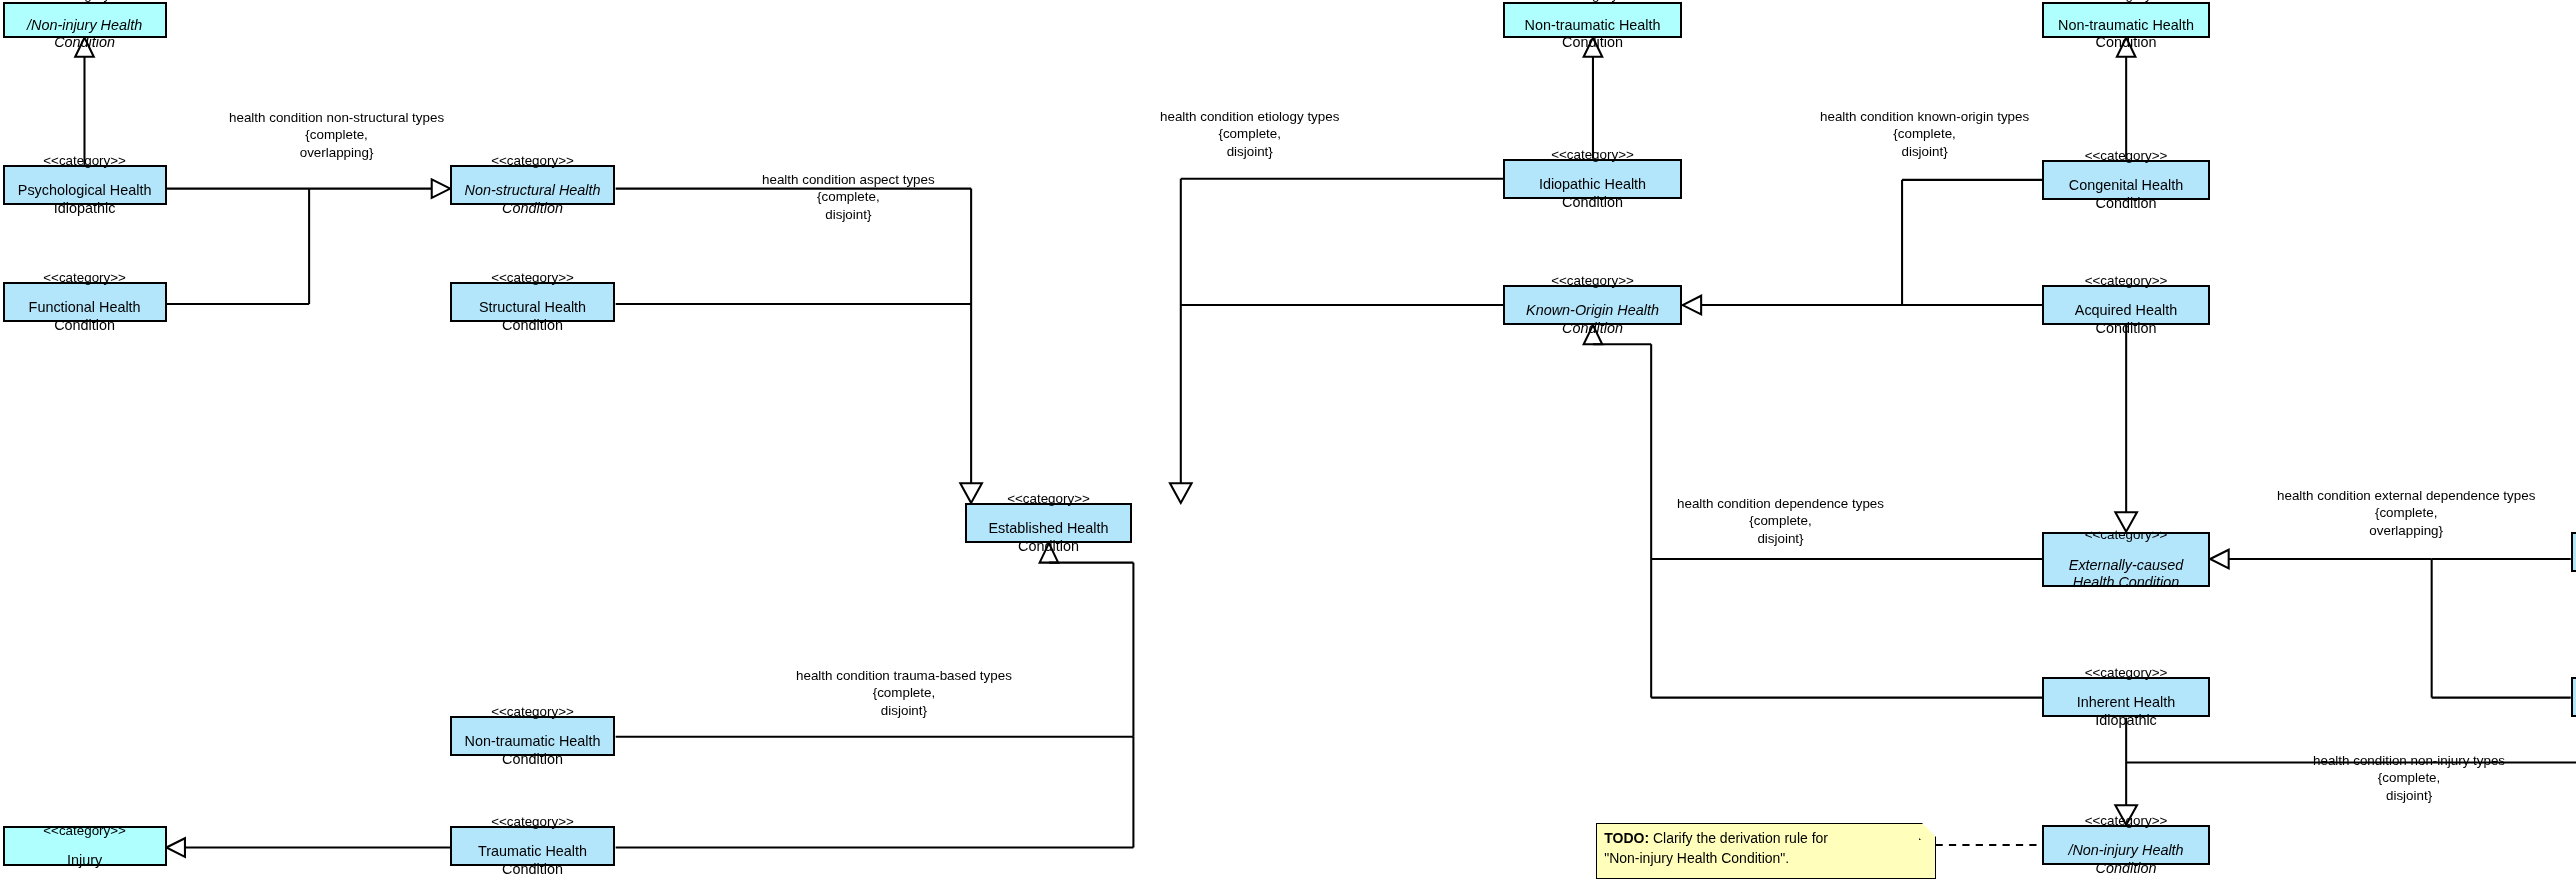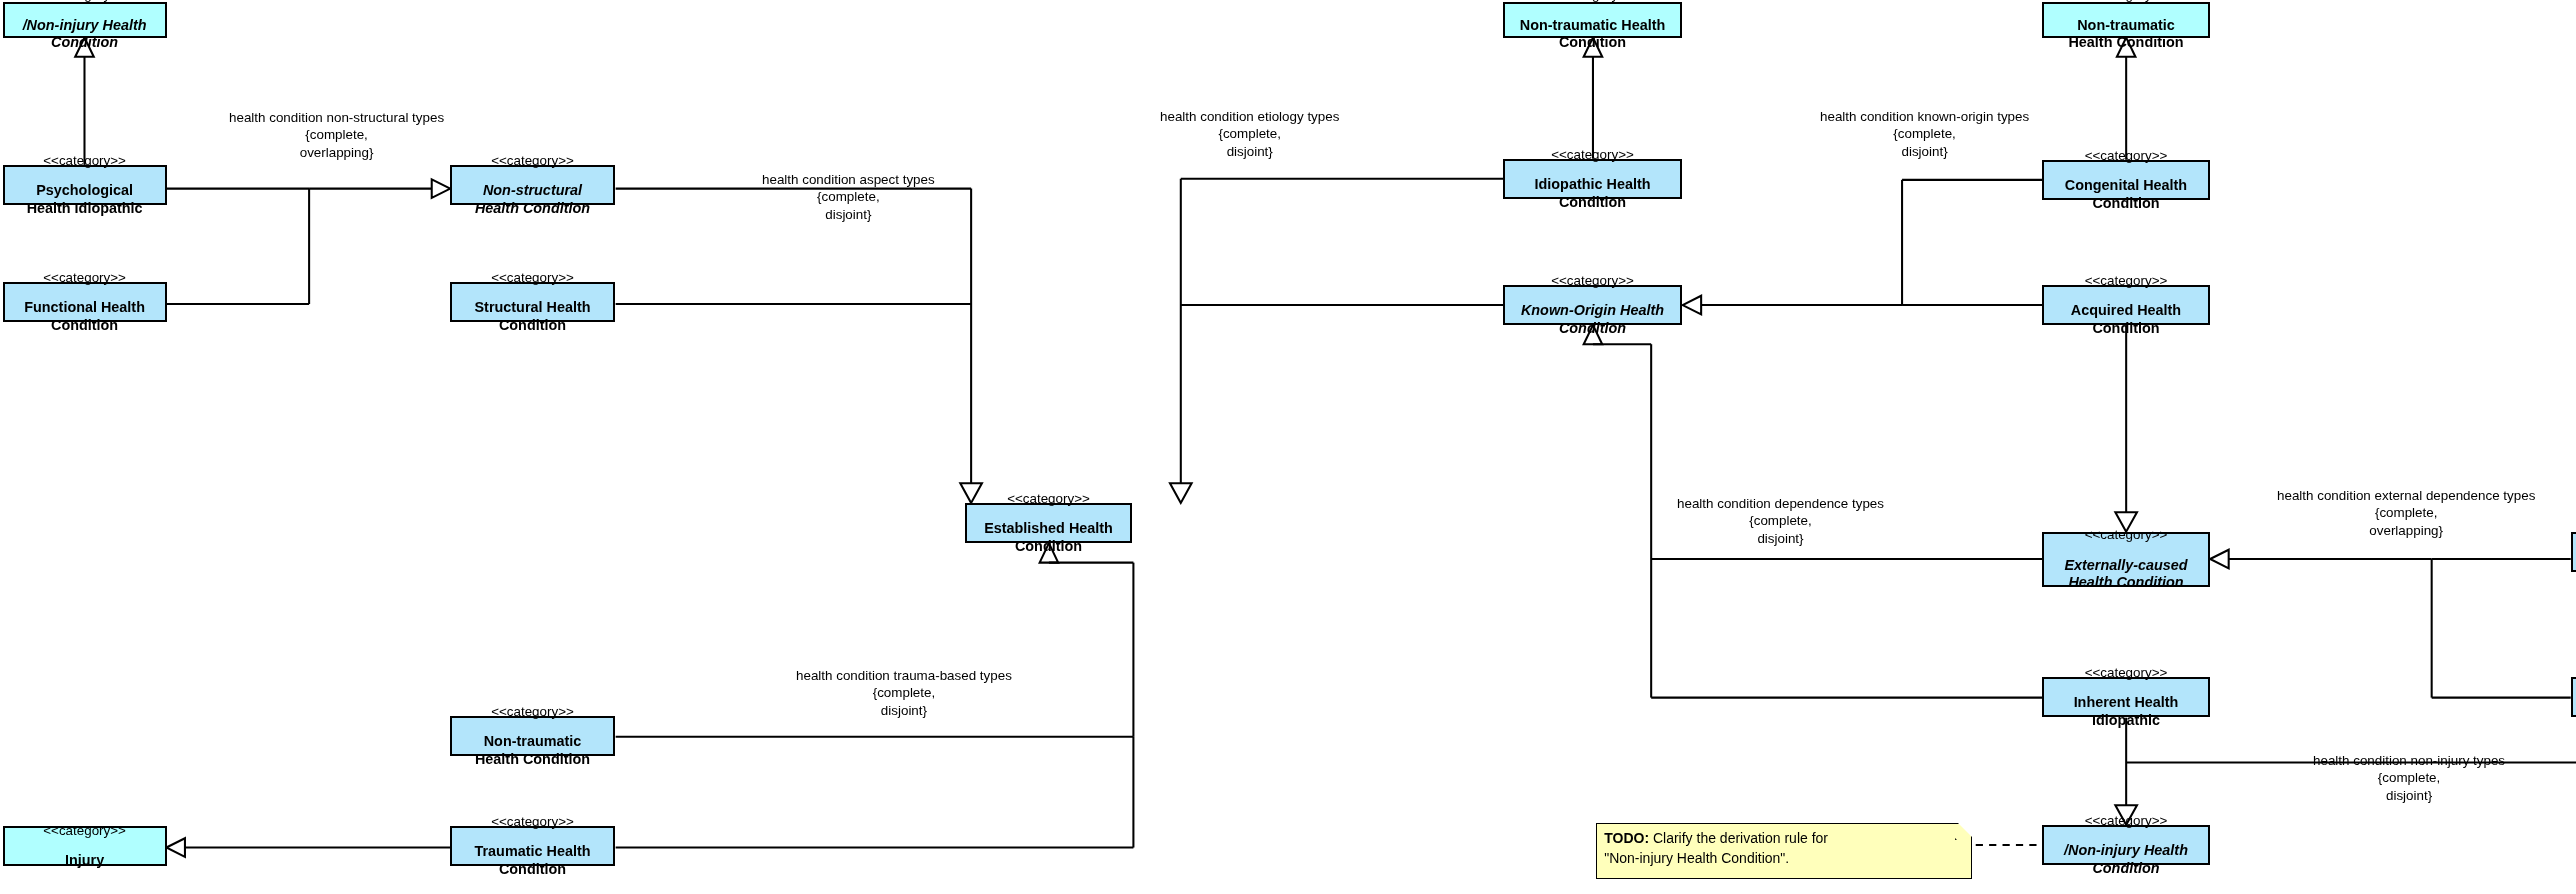--- a/index.html
+++ b/index.html
@@ -37,21 +37,21 @@
     z-index: 5;
   }
   .umlbox .stereo {
     font-size: 13.4px;
     font-weight: normal;
     color: #000000;
     letter-spacing: 0px;
   }
   .umlbox .nm {
     font-size: 14.4px;
-    font-weight: bold;
+    font-weight: normal;
     color: #000000;
     padding: 0 11px;
     margin-top: 13px;
   }
   .umlbox .nm.italic { font-style: italic; }
 
   .fill-cyan { background: #b0ffff; }
   .fill-blue { background: #b3e5fb; }
 
   .gslabel {
@@ -324,21 +324,21 @@
     <span class="l2">{complete,</span>
     <span class="l3">disjoint}</span>
   </div>
 
   <div class="gslabel" style="left:2313px; top:752px;">
     <span class="l1">health condition non-injury types</span>
     <span class="l2">{complete,</span>
     <span class="l3">disjoint}</span>
   </div>
 
-  <div class="note" style="left:1596px; top:823px; width:376px; height:56px;">
+  <div class="note" style="left:1596px; top:823px; width:340px; height:56px;">
     <div>
       <b>TODO:</b><span> Clarify the derivation rule for</span>
     </div>
     <div>"Non-injury Health Condition".</div>
     <span class="fold"></span>
     <span class="foldline"></span>
   </div>
 
 </div>
 

